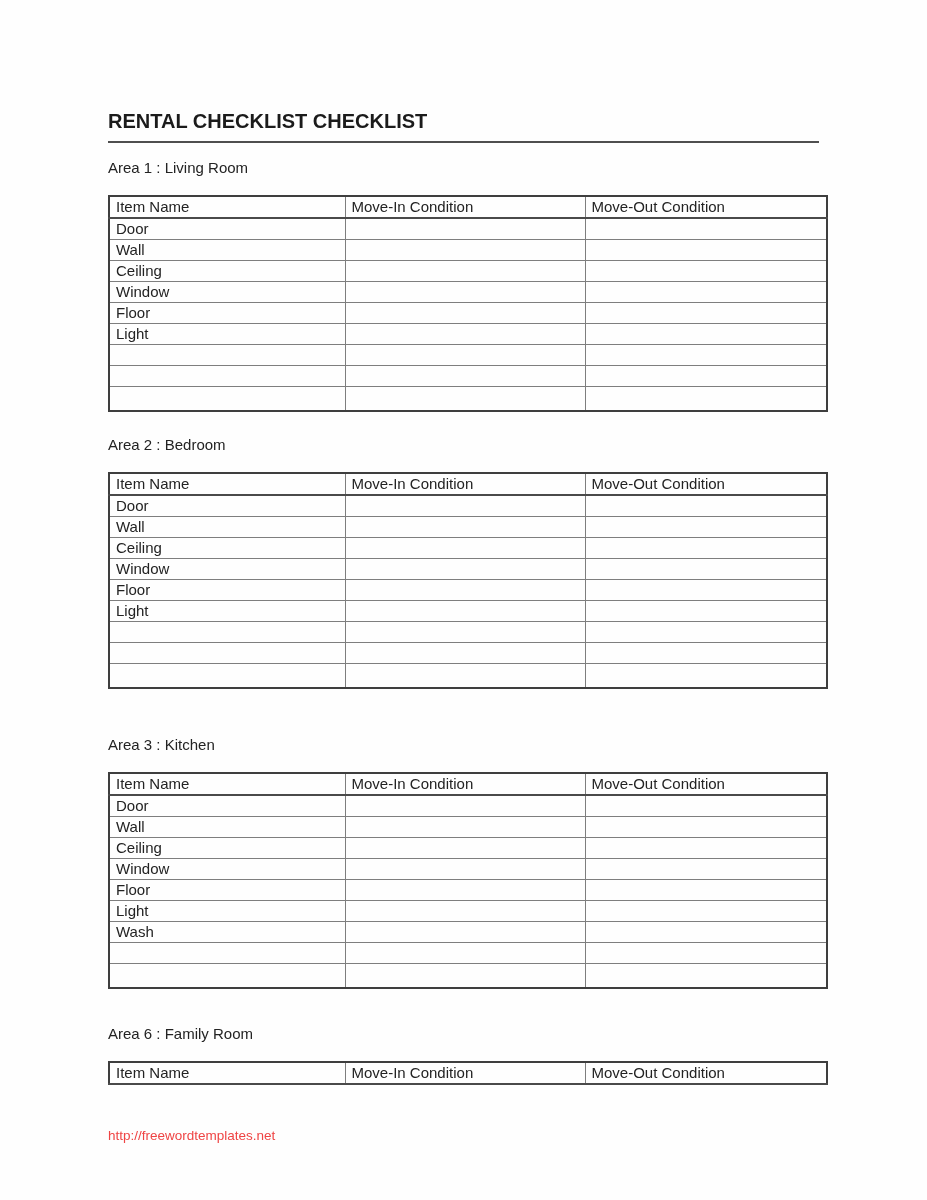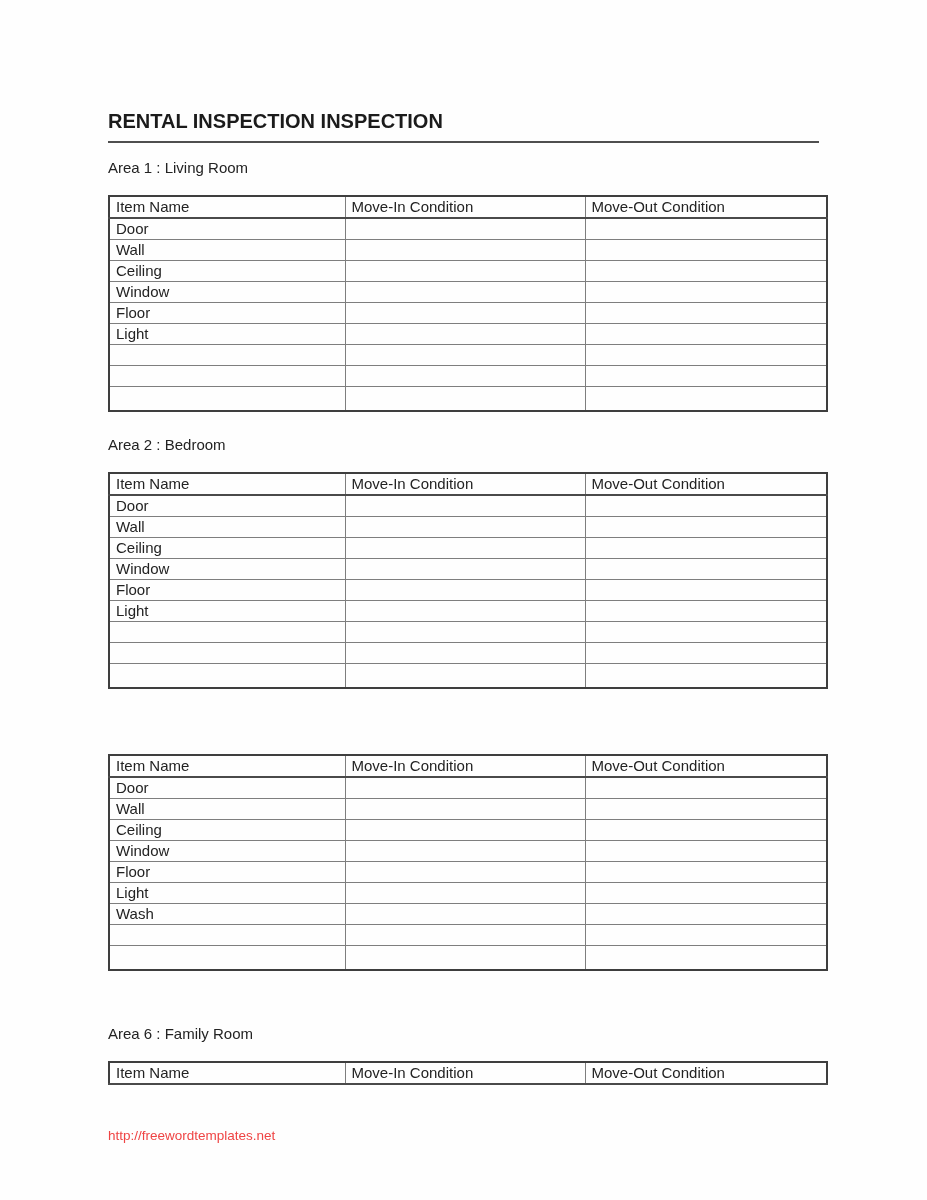--- a/index.html
+++ b/index.html
@@ -71,21 +71,21 @@
     font-size: 13.5px;
     line-height: 16px;
     color: #ef4444;
   }
 </style>
 </head>
 <body>
 
 <div class="page">
 
-  <header class="doc-title">RENTAL INSPECTION INSPECTION</header>
+  <header class="doc-title">RENTAL CHECKLIST CHECKLIST</header>
 
   <div id="sections">
     <section>
       <div class="area-label">Area 1 : Living Room</div>
       <table class="inspection-table">
         <colgroup>
             <col class="c1">
             <col class="c2">
             <col class="c3">
           </colgroup>
@@ -205,20 +205,21 @@
             <tr class="row-last">
               <td></td>
               <td></td>
               <td></td>
             </tr>
           </tbody>
       </table>
     </section>
 
     <section>
+      <div class="area-label">Area 3 : Kitchen</div>
       <table class="inspection-table">
         <colgroup>
             <col class="c1">
             <col class="c2">
             <col class="c3">
           </colgroup>
         <thead>
           <tr>
               <td>Item Name</td>
               <td>Move-In Condition</td>

